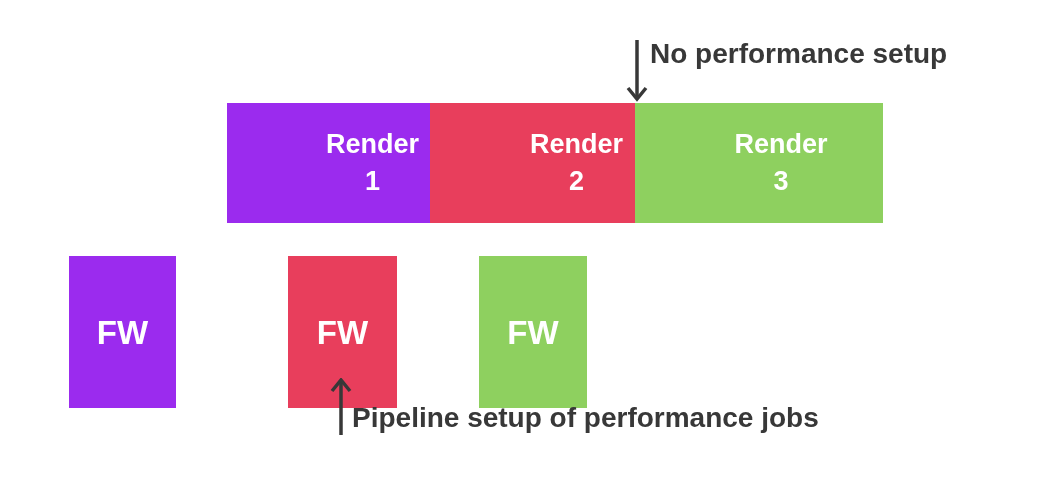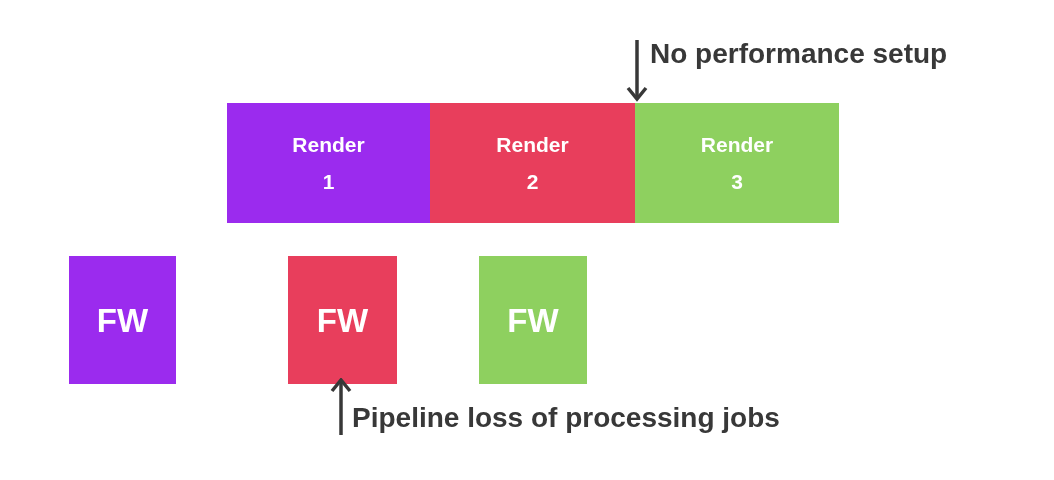--- a/index.html
+++ b/index.html
@@ -22,26 +22,27 @@
     align-items: center;
     justify-content: center;
     color: #ffffff;
     font-weight: 700;
     text-align: center;
   }
   .block span { display: block; }
   .render-block {
     top: 103px;
     height: 120px;
-    font-size: 21px;
+    font-size: 27px;
     line-height: 37px;
+    padding-left: 44px;
   }
   .fw-block {
     top: 256px;
-    height: 128px;
+    height: 152px;
     font-size: 33px;
     line-height: 33px;
   }
   .r1 { left: 227px; width: 203px; }
   .r2 { left: 430px; width: 205px; }
   .r3 { left: 635px; width: 204px; }
   .f1 { left: 69px;  width: 107px; }
   .f2 { left: 288px; width: 109px; }
   .f3 { left: 479px; width: 108px; }
   .note {
@@ -95,15 +96,15 @@
     </g>
   </svg>
   <div class="note note-top" style="color: rgb(56, 56, 56);">No performance setup</div>
 
   <svg class="arrow arrow-up" width="22" height="58" viewBox="0 0 22 58">
     <g fill="none" stroke-width="3.5" stroke-linecap="butt" stroke-linejoin="miter" stroke="#383838">
       <line x1="11" y1="57" x2="11" y2="3"></line>
       <polyline points="2,13 11,2 20,13"></polyline>
     </g>
   </svg>
-  <div class="note note-bottom" style="color: rgb(56, 56, 56);">Pipeline loss of processing jobs</div>
+  <div class="note note-bottom" style="color: rgb(56, 56, 56);">Pipeline setup of performance jobs</div>
 
 </div>
 
 </body></html>

